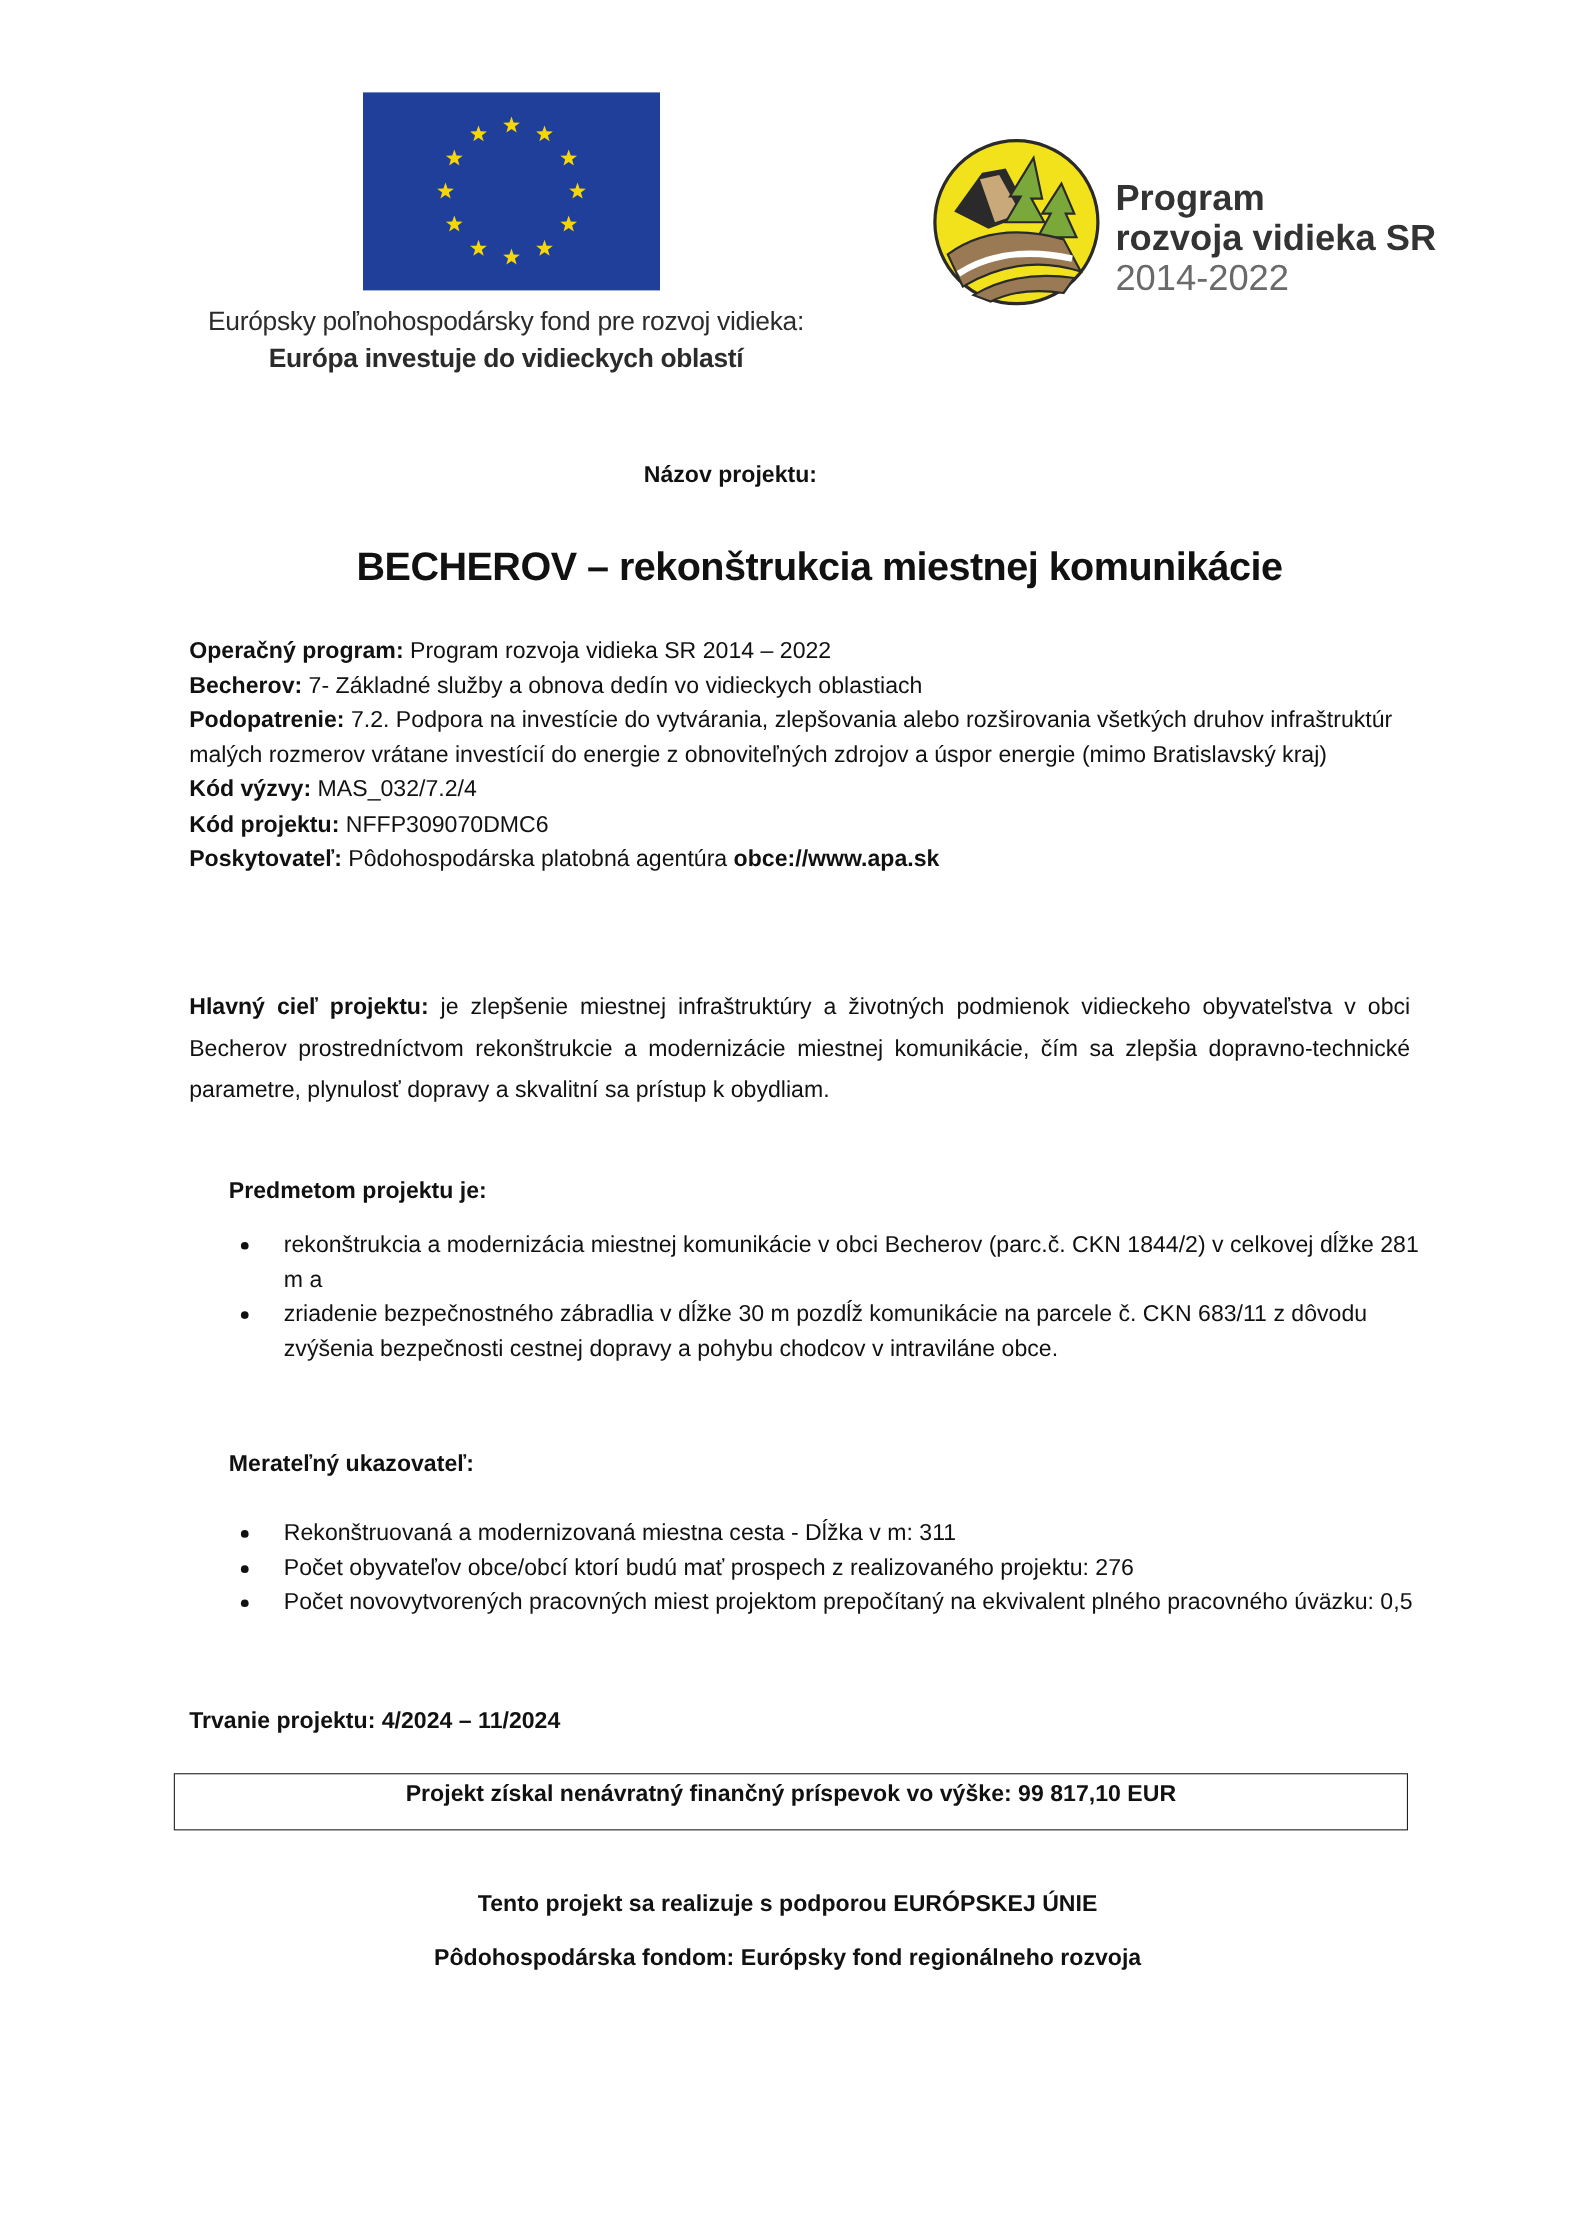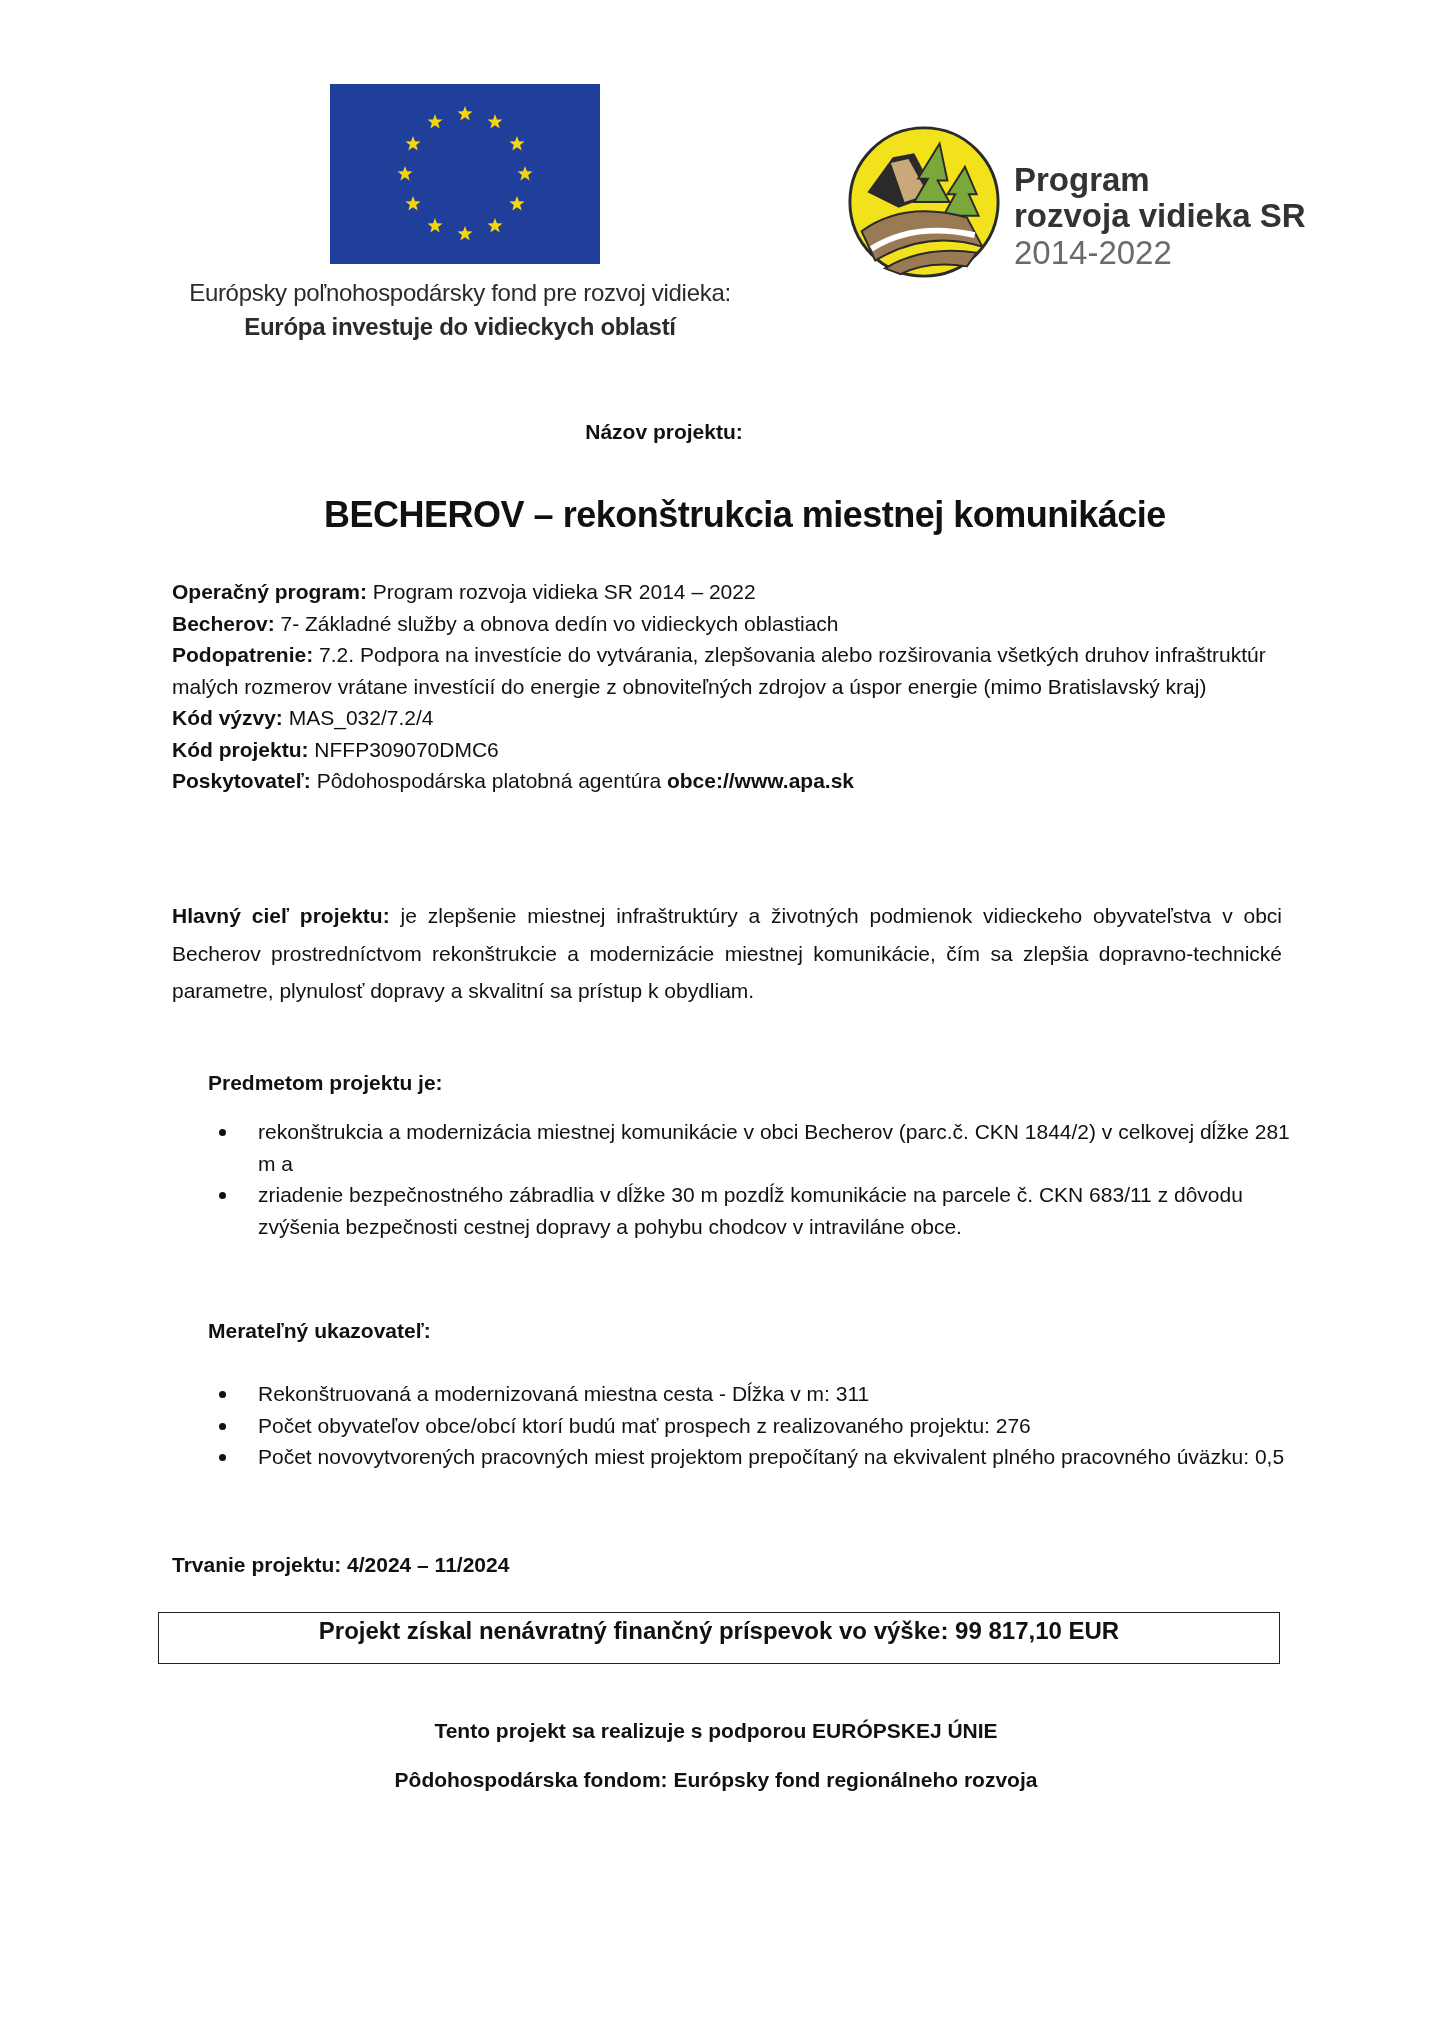--- a/index.html
+++ b/index.html
@@ -45,21 +45,21 @@
   ul.bul li { position: relative; padding-left: 86px; }
   ul.bul li .dot { position: absolute; left: 47px; top: 13px; width: 7px; height: 7px; border-radius: 50%; background: #111; }
   .subj-list { top: 1116px; left: 172px; width: 1120px; }
   .meas-list { top: 1378px; left: 172px; width: 1120px; }
 
   .duration { top: 1553px; left: 172px; font-size: 21px; font-weight: bold; }
 
   .grant-box {
     left: 158px; top: 1612px; width: 1122px; height: 52px;
     border: 1.5px solid #222; box-sizing: border-box;
-    font-size: 24px; font-weight: bold; text-align: center; line-height: 36px;
+    font-size: 21px; font-weight: bold; text-align: center; line-height: 36px;
   }
 
   .foot1 { top: 1719px; left: 0; width: 1432px; font-size: 21px; font-weight: bold; }
   .foot2 { top: 1768px; left: 0; width: 1432px; font-size: 21px; font-weight: bold; }
 </style>
 </head>
 <body>
 
 <div class="abs eu-flag">
   <svg viewBox="0 0 270 180" id="eu-stars">

